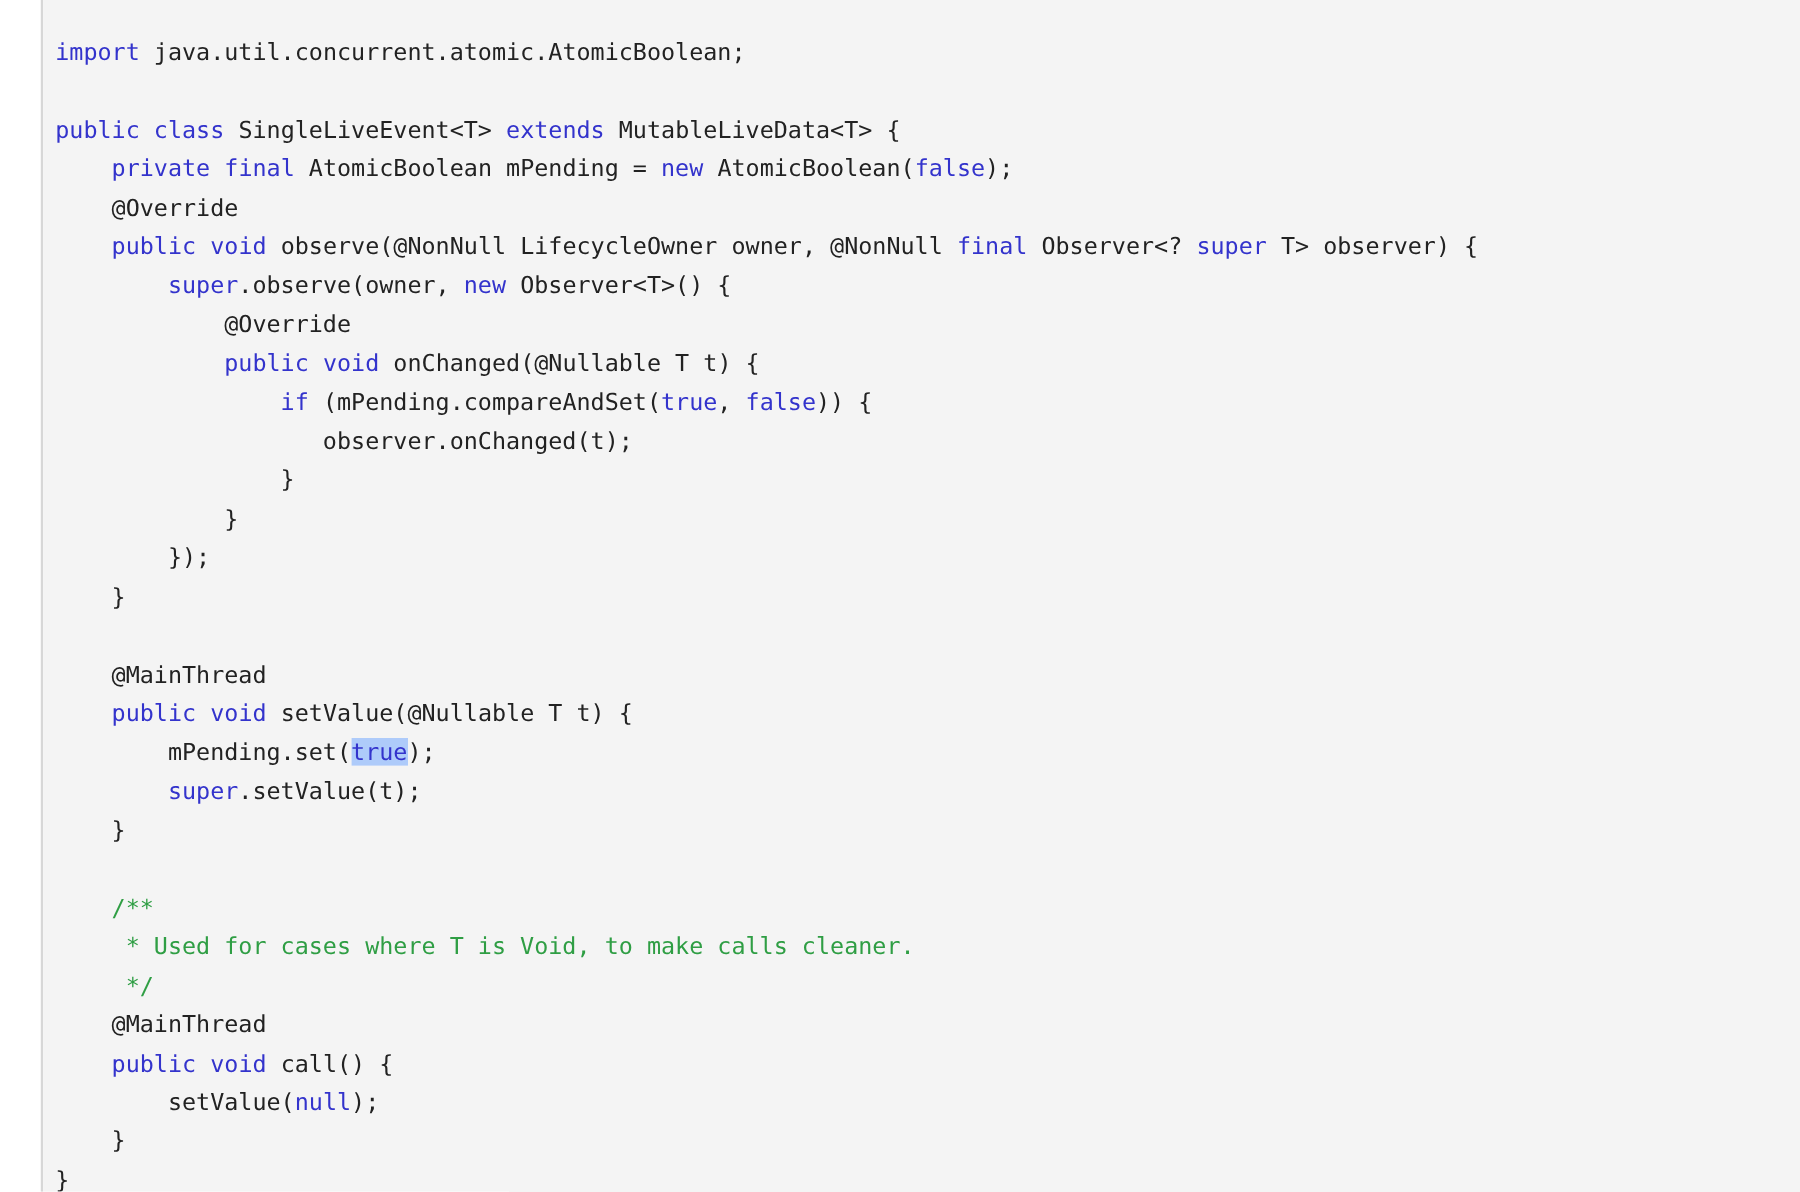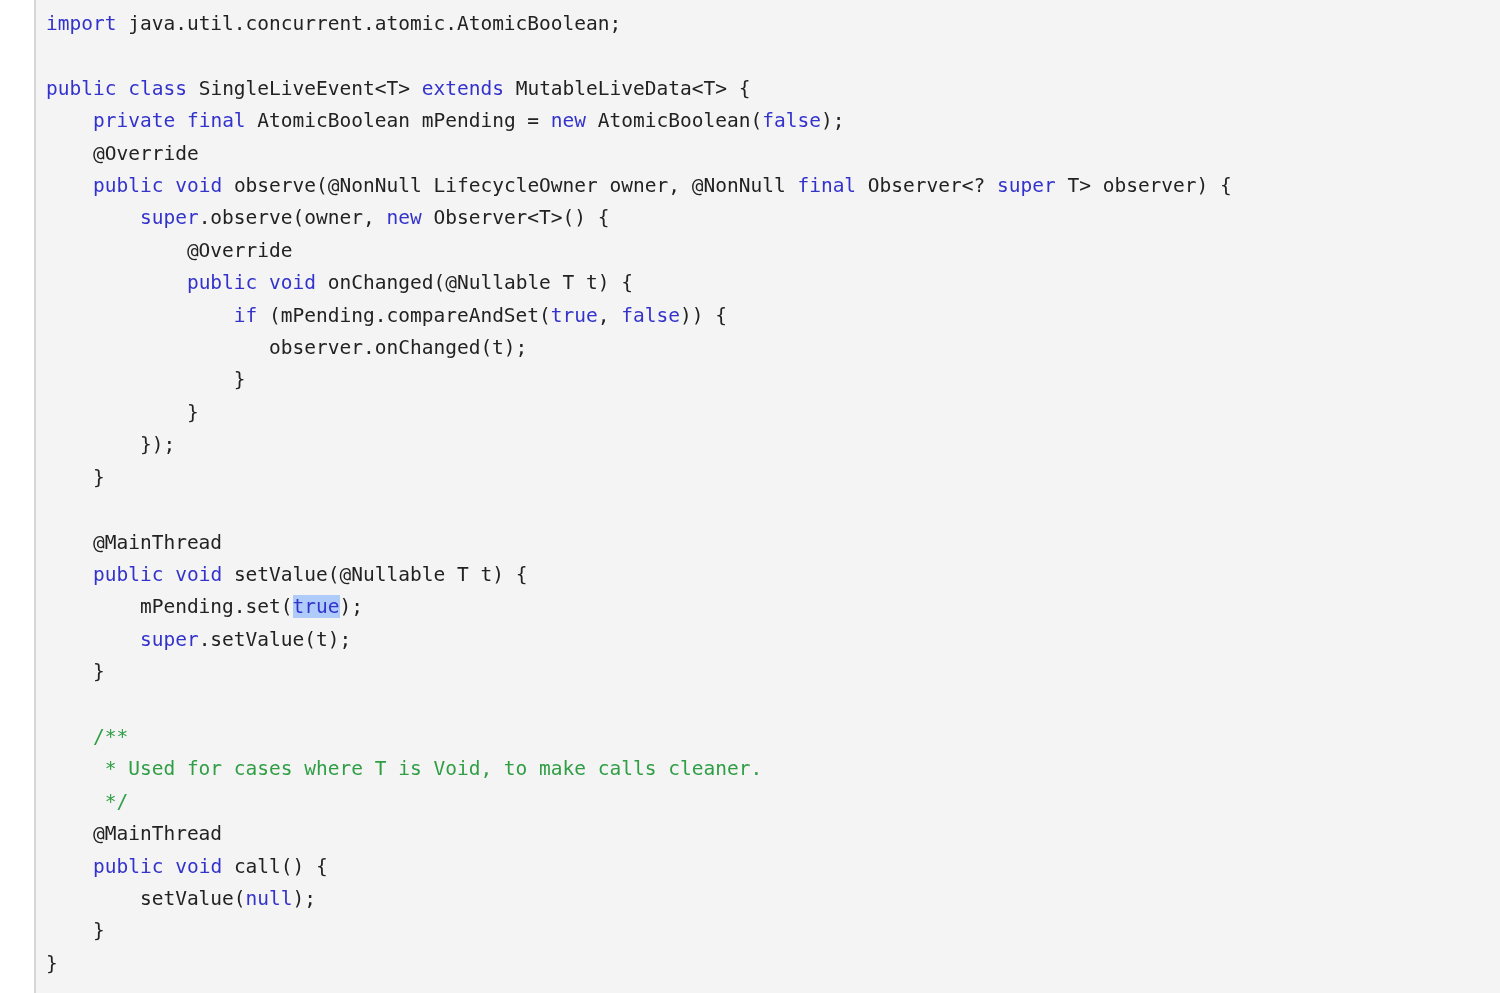--- a/index.html
+++ b/index.html
@@ -44,21 +44,21 @@
   }
 
   #code-block {
     position: absolute;
     left: 36px;
     top: 0;
     width: 1464px;
     height: 993px;
     background: #f4f4f4;
     box-sizing: border-box;
-    padding: 8px 0 0 10px;
+    padding: 28px 0 0 10px;
     overflow: hidden;
   }
 
   pre#code-pre {
     margin: 0;
     padding: 0;
     font-family: "DejaVu Sans Mono", "Liberation Mono", monospace;
     font-size: 19.5px;
     line-height: 32.4px;
     color: #222222;

